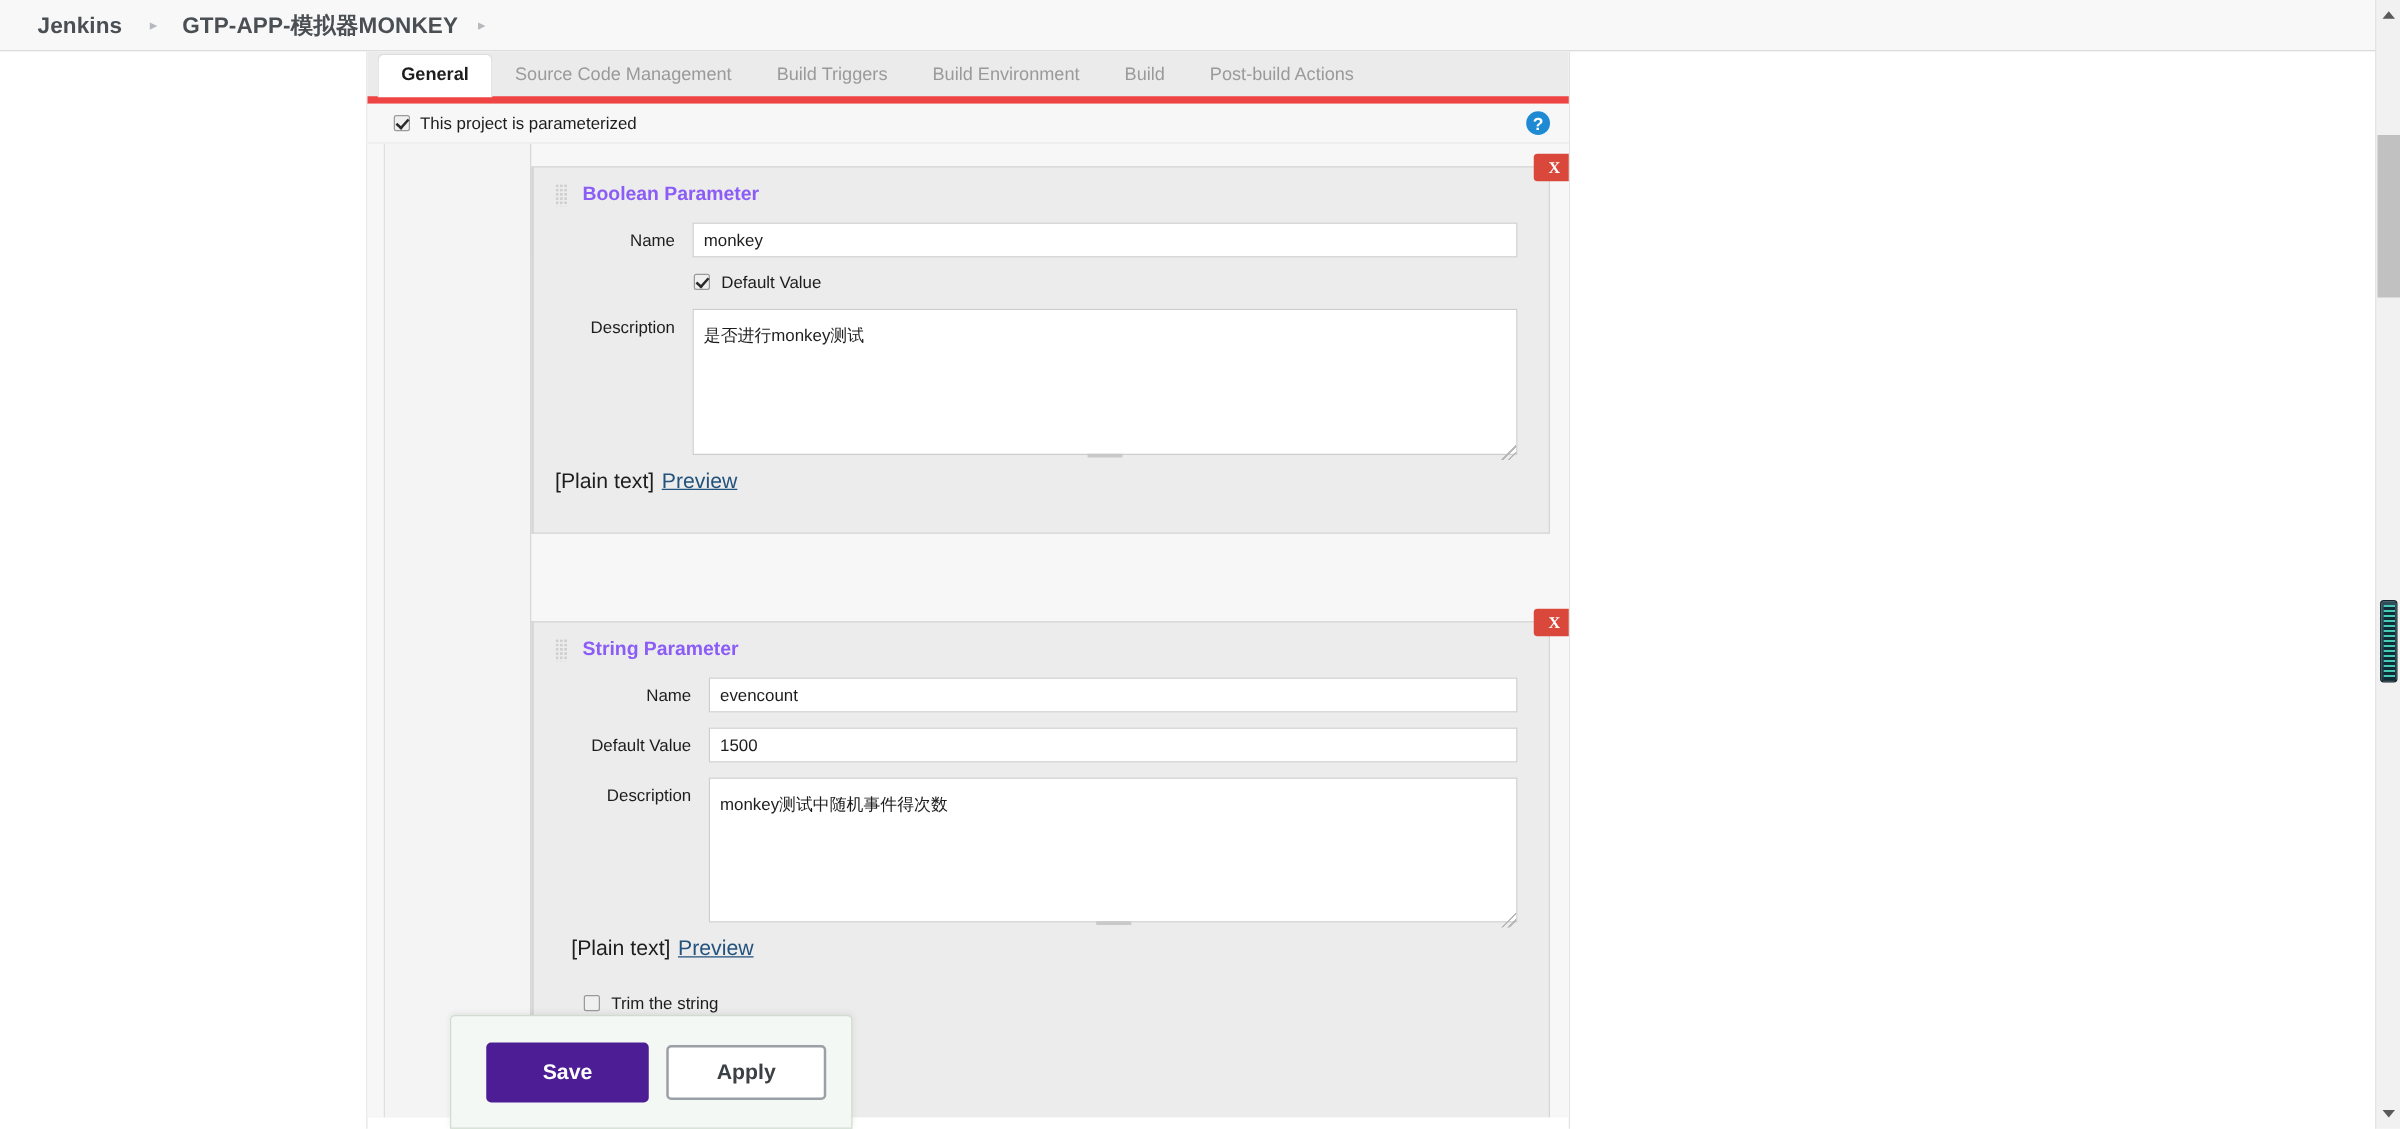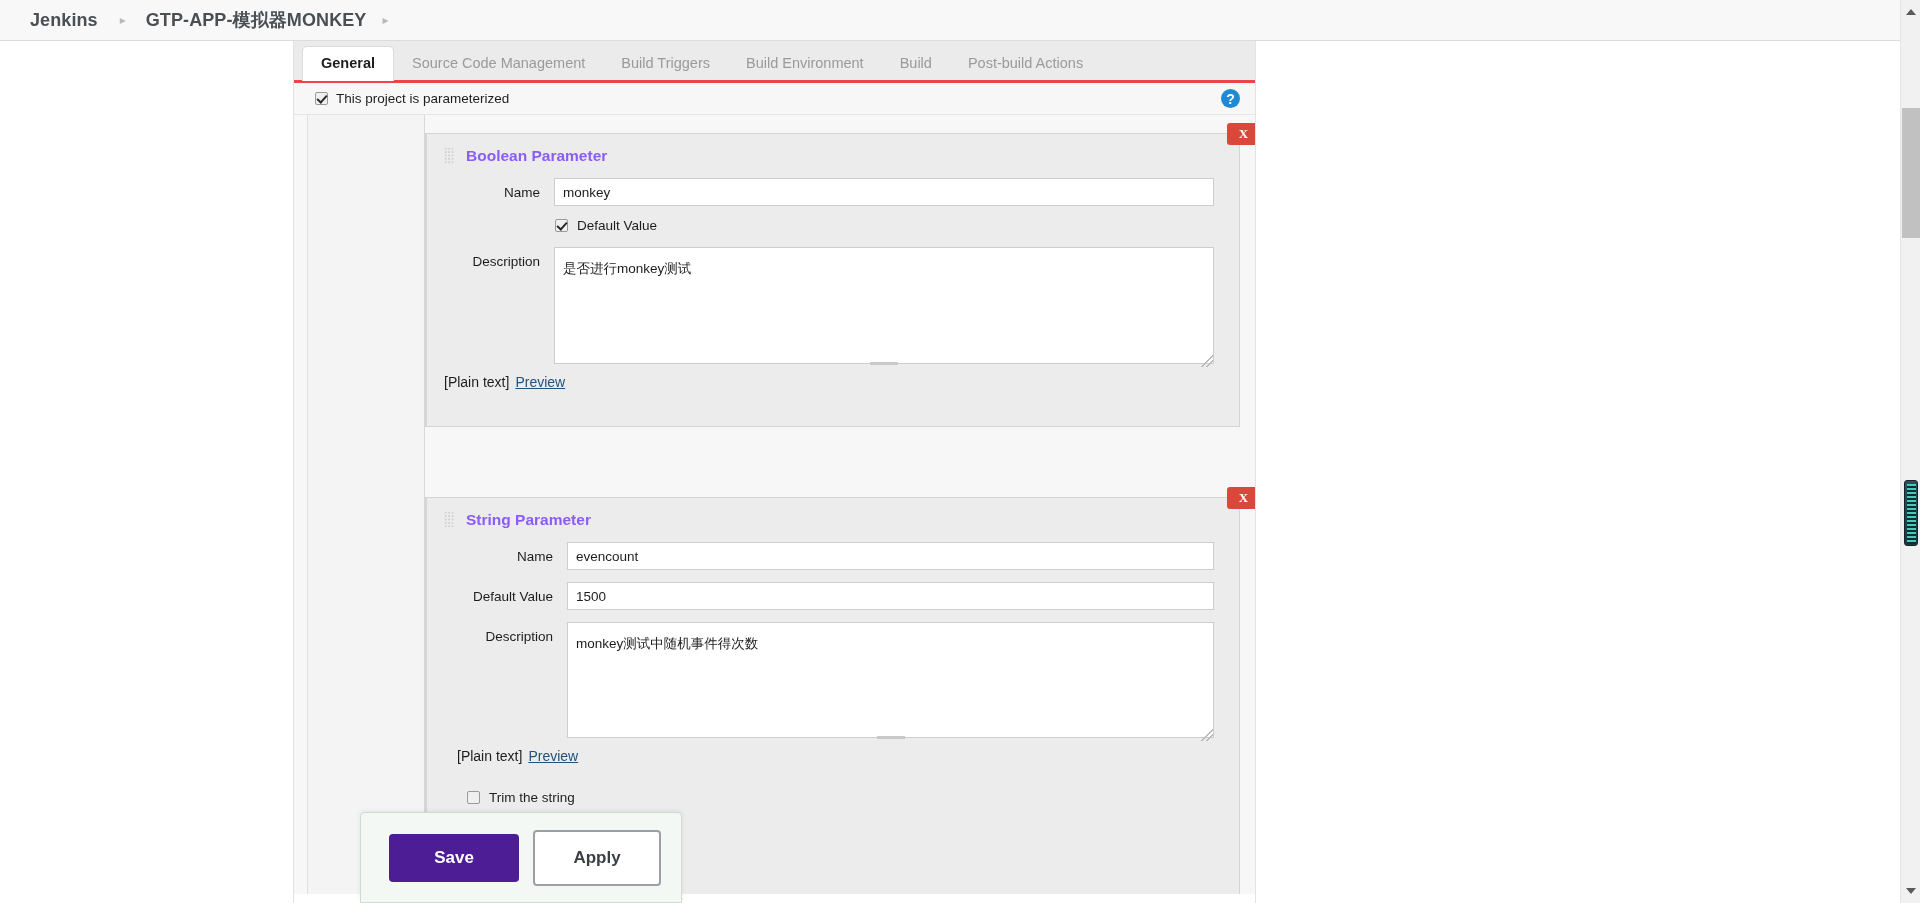--- a/index.html
+++ b/index.html
@@ -37,21 +37,21 @@
     background: #ffffff;
     border-left: 1px solid #e3e3e3;
     border-right: 1px solid #e3e3e3;
   }
 
   
   .tab-bar {
     position: relative;
     height: 42px;
     background: #ebebeb;
-    border-bottom: 3px solid #ef4444;
+    border-bottom: 6px solid #ef4444;
     display: flex; align-items: flex-end;
     padding-left: 8px;
   }
   .tab {
     font-size: 14.5px; color: #9a9a9a;
     padding: 9px 18px 10px 18px;
     line-height: 1; white-space: nowrap;
     cursor: pointer;
   }
   .tab.active {
@@ -199,21 +199,21 @@
   .ta-corner {
     position: absolute; right: 1px; bottom: 1px;
     width: 12px; height: 12px;
     background:
       linear-gradient(135deg, transparent 0 48%, #b9b9b9 48% 56%, transparent 56% 70%, #b9b9b9 70% 78%, transparent 78%);
     pointer-events: none;
   }
 
   .plain-row {
     padding-left: 17px;
-    font-size: 14px; color: #1d1d1d;
+    font-size: 17px; color: #1d1d1d;
     display: flex; align-items: center; gap: 6px;
   }
   .preview-link {
     color: #23527c; text-decoration: underline; cursor: pointer;
   }
 
   .inline-cb-row {
     display: flex; align-items: center;
     padding-left: 17px;
     position: relative;
@@ -251,21 +251,21 @@
   .btn-save {
     width: 130px; height: 48px;
     background: #4c1d95;
     color: #ffffff;
     font-size: 17px; font-weight: bold;
     border: none; border-radius: 4px;
     cursor: pointer;
     font-family: "Liberation Sans", sans-serif;
   }
   .btn-apply {
-    width: 128px; height: 56px;
+    width: 128px; height: 44px;
     background: #ffffff;
     color: #3b4045;
     font-size: 17px; font-weight: bold;
     border: 2px solid #9aa0a6; border-radius: 4px;
     cursor: pointer;
     font-family: "Liberation Sans", sans-serif;
   }
 
   
   .scrollbar {

